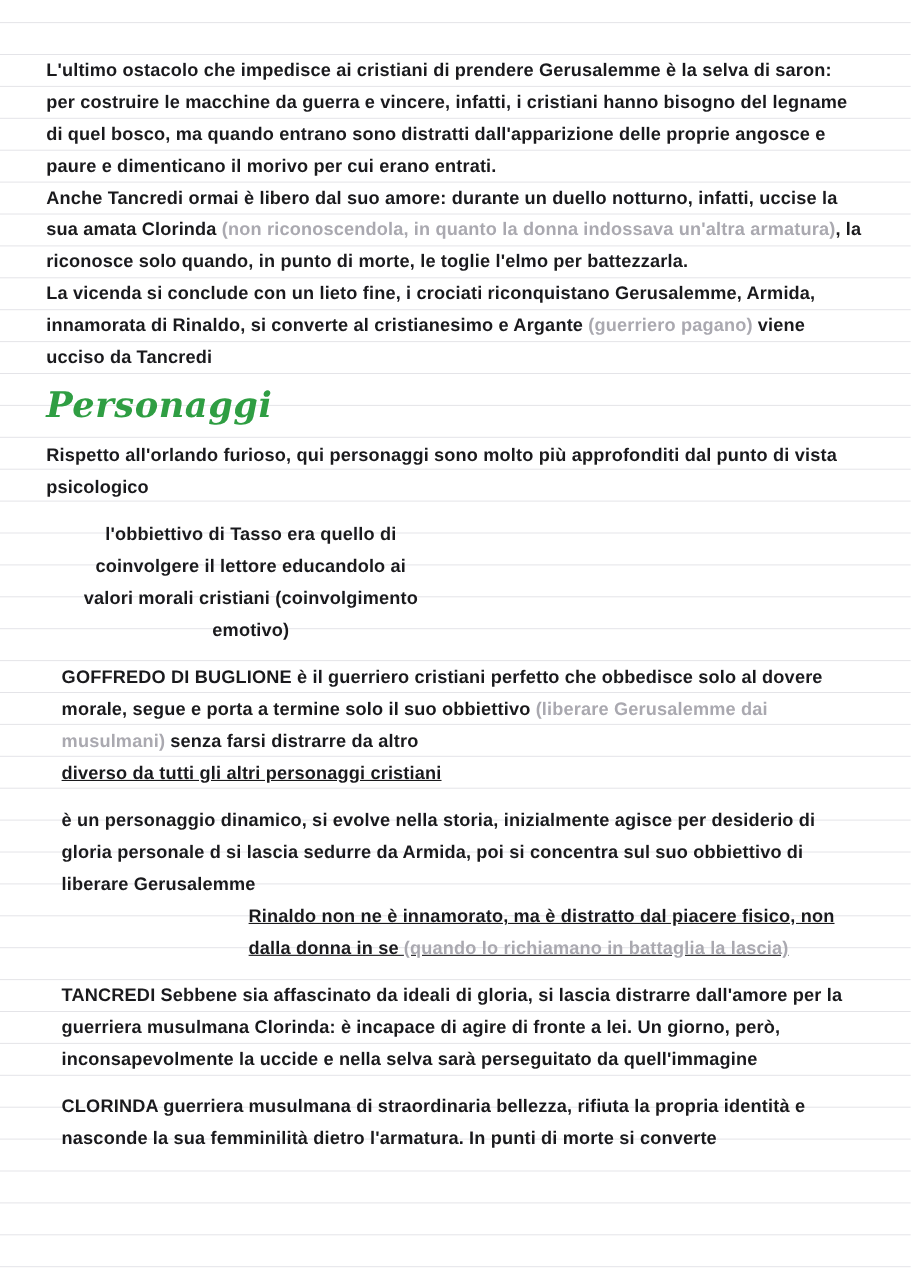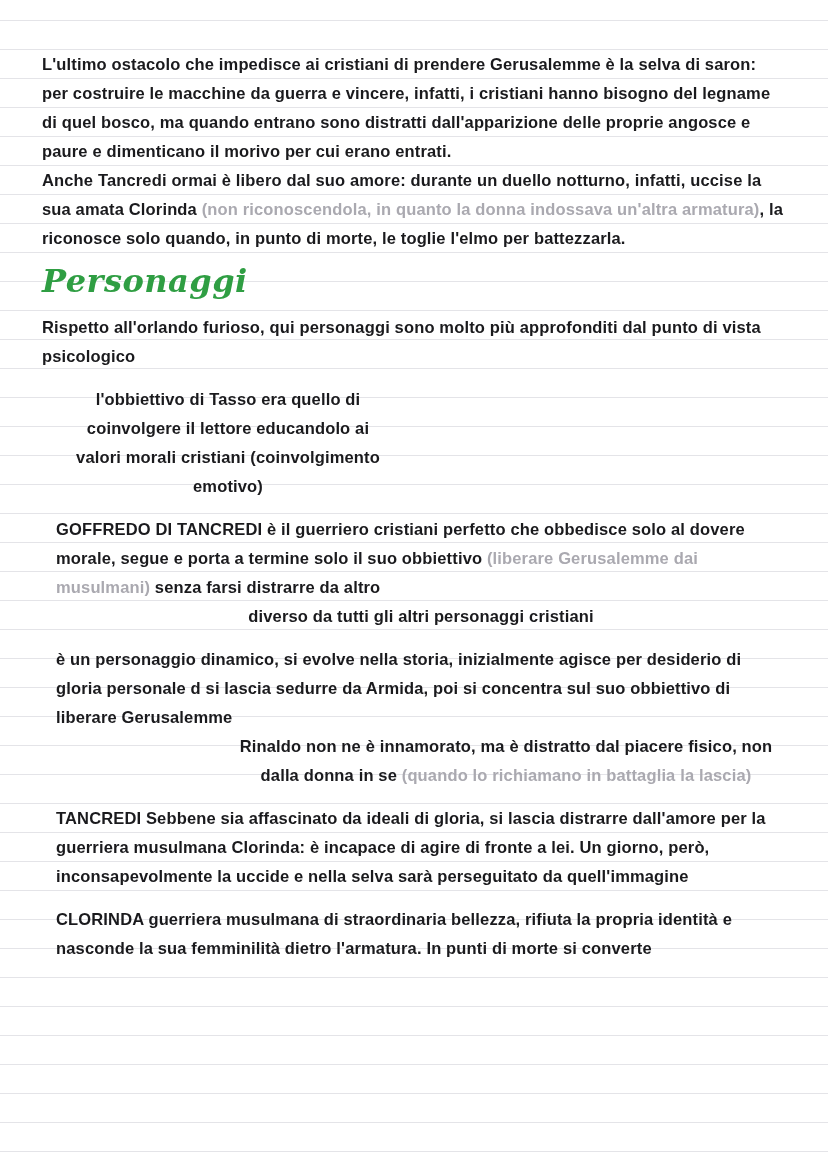--- a/index.html
+++ b/index.html
@@ -45,53 +45,56 @@
     margin-top: 14px;
     gap: 31px;
   }
   .col {
     width: 50%;
     box-sizing: border-box;
     text-align: center;
     padding: 0 26px;
   }
   .indent { padding-left: 14px; }
-  .note-right { text-align: center; }
+  .note-right { text-align: left; text-decoration: underline; }
   .rinaldo-note { padding-left: 170px; }
 </style>
 </head>
 <body>
 
 <div class="page">
 
   <section>
     <p>
       <span>L'ultimo ostacolo che impedisce ai cristiani di prendere Gerusalemme è la selva di saron: per costruire le macchine da guerra e vincere, infatti, i cristiani hanno bisogno del legname di quel bosco, ma quando entrano sono distratti dall'apparizione delle proprie angosce e paure e dimenticano il morivo per cui erano entrati.</span>
     </p>
     <p>
       <span>Anche Tancredi ormai è libero dal suo amore: durante un duello notturno, infatti, uccise la sua amata Clorinda </span><span class="muted">(non riconoscendola, in quanto la donna indossava un'altra armatura)</span><span>, la riconosce solo quando, in punto di morte,  le toglie l'elmo per battezzarla.</span>
+    </p>
+    <p>
+      <span>La vicenda si conclude con un lieto fine, i crociati riconquistano Gerusalemme, Armida, innamorata di Rinaldo, si converte al cristianesimo e Argante </span><span class="muted">(guerriero pagano)</span><span> viene ucciso da Tancredi</span>
     </p>
   </section>
 
   <h1 class="heading">Personaggi</h1>
 
   <section>
     <p>
       <span>Rispetto all'orlando furioso, qui personaggi sono molto più approfonditi dal punto di vista psicologico</span>
     </p>
 
     <div class="cols">
       <div class="col">
         <span>l'obbiettivo di Tasso era quello di coinvolgere il lettore educandolo ai valori morali cristiani (coinvolgimento emotivo)</span>
       </div>
     </div>
 
     <div class="gap-sm indent">
       <p>
-        <span>GOFFREDO DI TANCREDI è il guerriero cristiani perfetto che obbedisce solo al dovere morale, segue e porta a termine solo il suo obbiettivo </span><span class="muted">(liberare Gerusalemme dai musulmani)</span><span> senza farsi distrarre da altro</span>
+        <span>GOFFREDO DI BUGLIONE è il guerriero cristiani perfetto che obbedisce solo al dovere morale, segue e porta a termine solo il suo obbiettivo </span><span class="muted">(liberare Gerusalemme dai musulmani)</span><span> senza farsi distrarre da altro</span>
       </p>
       <p class="note-right">
         <span>diverso da tutti gli altri personaggi cristiani</span>
       </p>
     </div>
 
     <div class="gap-sm indent">
       <p>
         <span>è un personaggio dinamico, si evolve nella storia, inizialmente agisce per desiderio di gloria personale d si lascia sedurre da Armida, poi si concentra sul suo obbiettivo di liberare Gerusalemme</span>
       </p>

